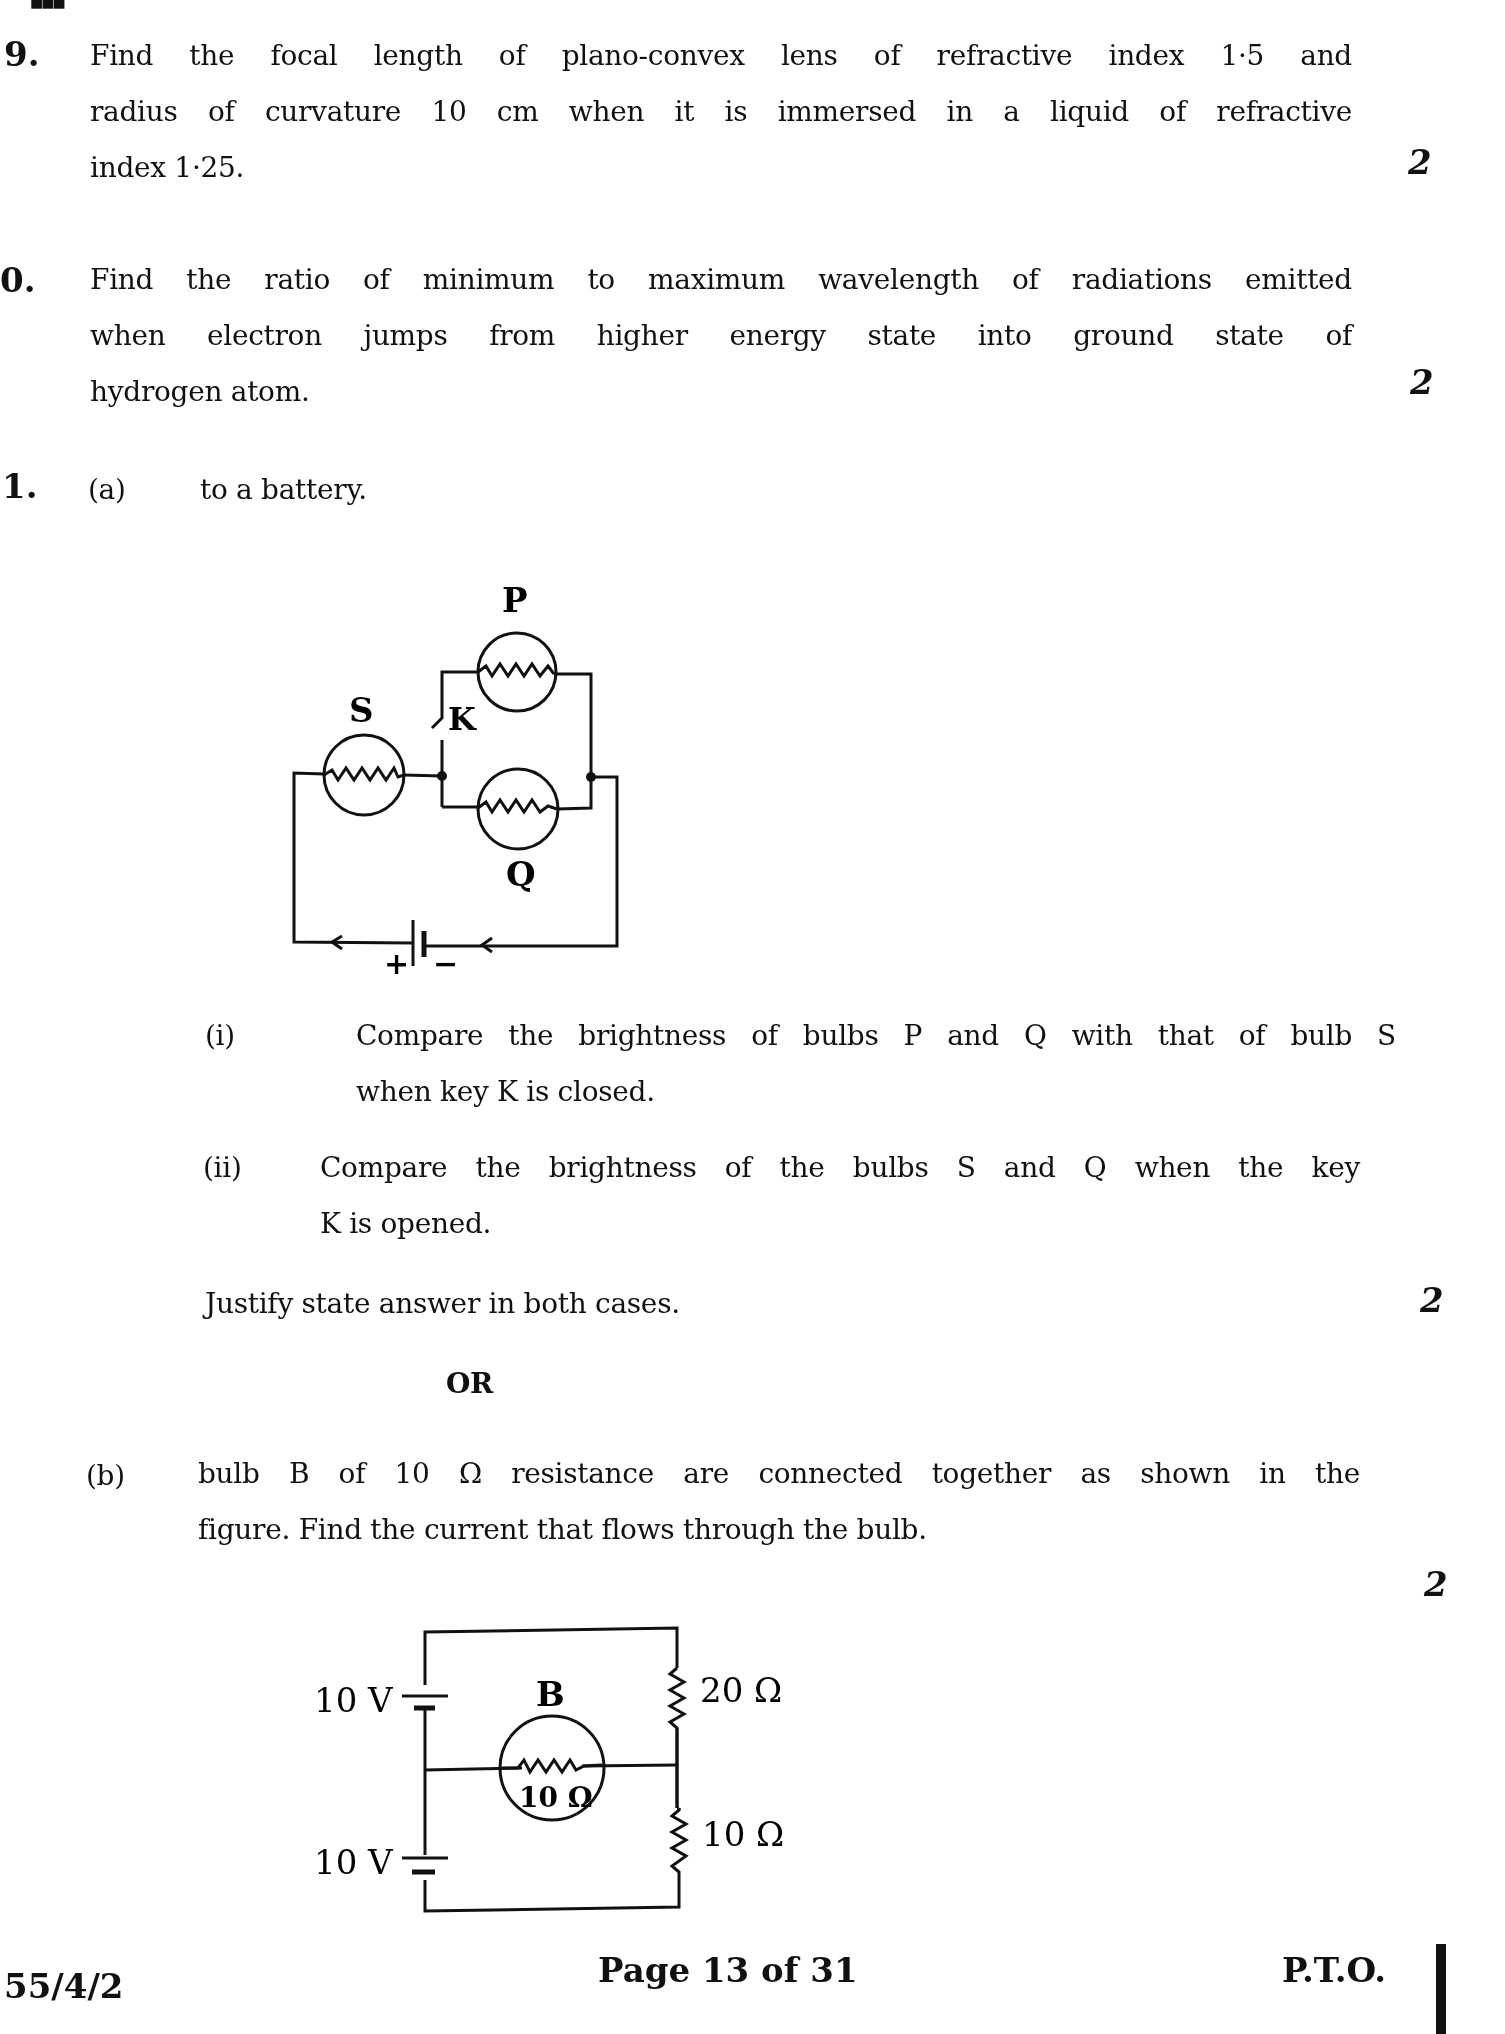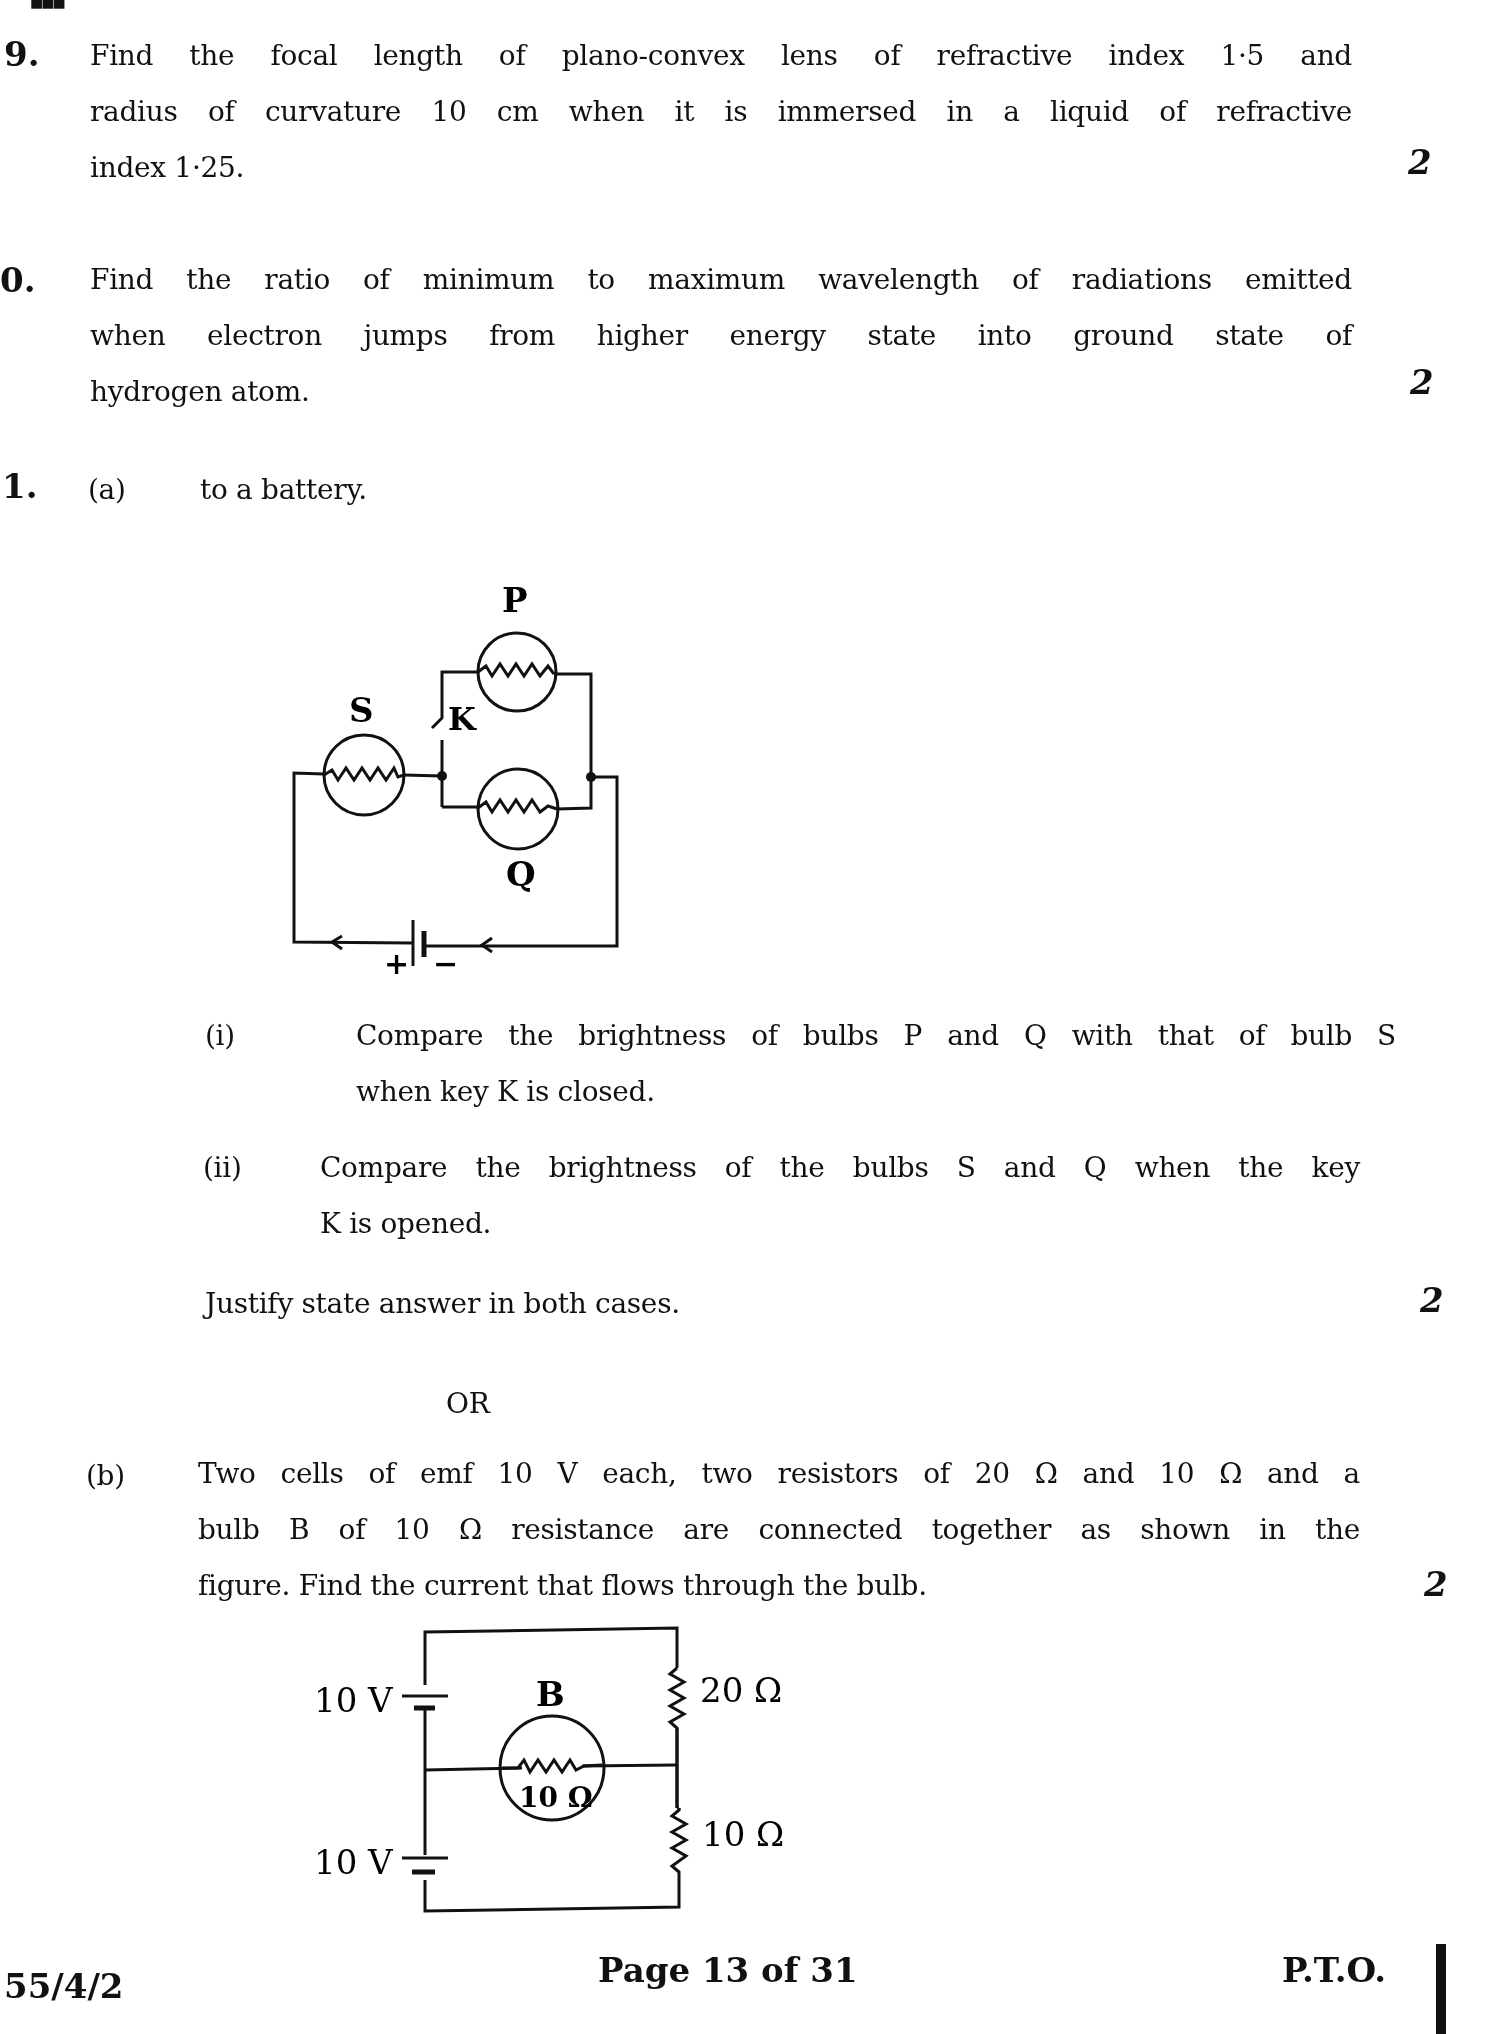--- a/index.html
+++ b/index.html
@@ -4,21 +4,21 @@
 <style>
   html, body { margin:0; padding:0; background:#ffffff; }
   body { width:1505px; height:2034px; position:relative; overflow:hidden;
          font-family:"DejaVu Serif", "Liberation Serif", serif; color:#111; }
   .abs { position:absolute; }
   .qtext { font-size:28px; line-height:56px; letter-spacing:-0.3px; }
   .qnum { font-size:34px; font-weight:bold; }
   .marks { font-size:34px; font-weight:bold; font-style:italic; }
   .justify { text-align:justify; text-align-last:justify; }
   .last { text-align:center; text-align-last:left; }
-  .bold { font-weight:normal;margin-top:20px; }
+  .bold { font-weight:bold; }
   .foot { font-size:34px; font-weight:bold; }
   .smark { font-size:14px; font-weight:bold; }
   svg text { font-family:"DejaVu Serif", "Liberation Serif", serif; }
 </style>
 </head>
 <body>
 
 <div class="abs smark" style="left:30px;top:-6px;letter-spacing:-2px;">■■■</div>
 
 <div class="abs qnum" style="left:4px;top:34px;">9.</div>
@@ -97,21 +97,20 @@
   <div class="last">K is opened.</div>
 </div>
 
 <div class="abs qtext" style="left:205px;top:1276px;">Justify state answer in both cases.</div>
 <div class="abs marks" style="left:1420px;top:1280px;">2</div>
 
 <div class="abs qtext bold" style="left:446px;top:1356px;">OR</div>
 
 <div class="abs qtext" style="left:86px;top:1448px;">(b)</div>
 <div class="abs qtext" style="left:198px;top:1446px;width:1162px;">
-  <div class="justify">Two cells of emf 10 V each, two resistors of 20 Ω and 10 Ω and a</div>
   <div class="justify">bulb B of 10 Ω resistance are connected together as shown in the</div>
   <div class="last">figure. Find the current that flows through the bulb.</div>
 </div>
 <div class="abs marks" style="left:1424px;top:1564px;">2</div>
 
 <svg class="abs" style="left:290px;top:1610px;" width="520" height="320" viewBox="0 0 520 320">
   <g fill="none" stroke="#111" stroke-width="3">
 
     <polyline points="135,75 135,22 387,18 387,58"></polyline>
     <line x1="135" y1="100" x2="135" y2="245"></line>

